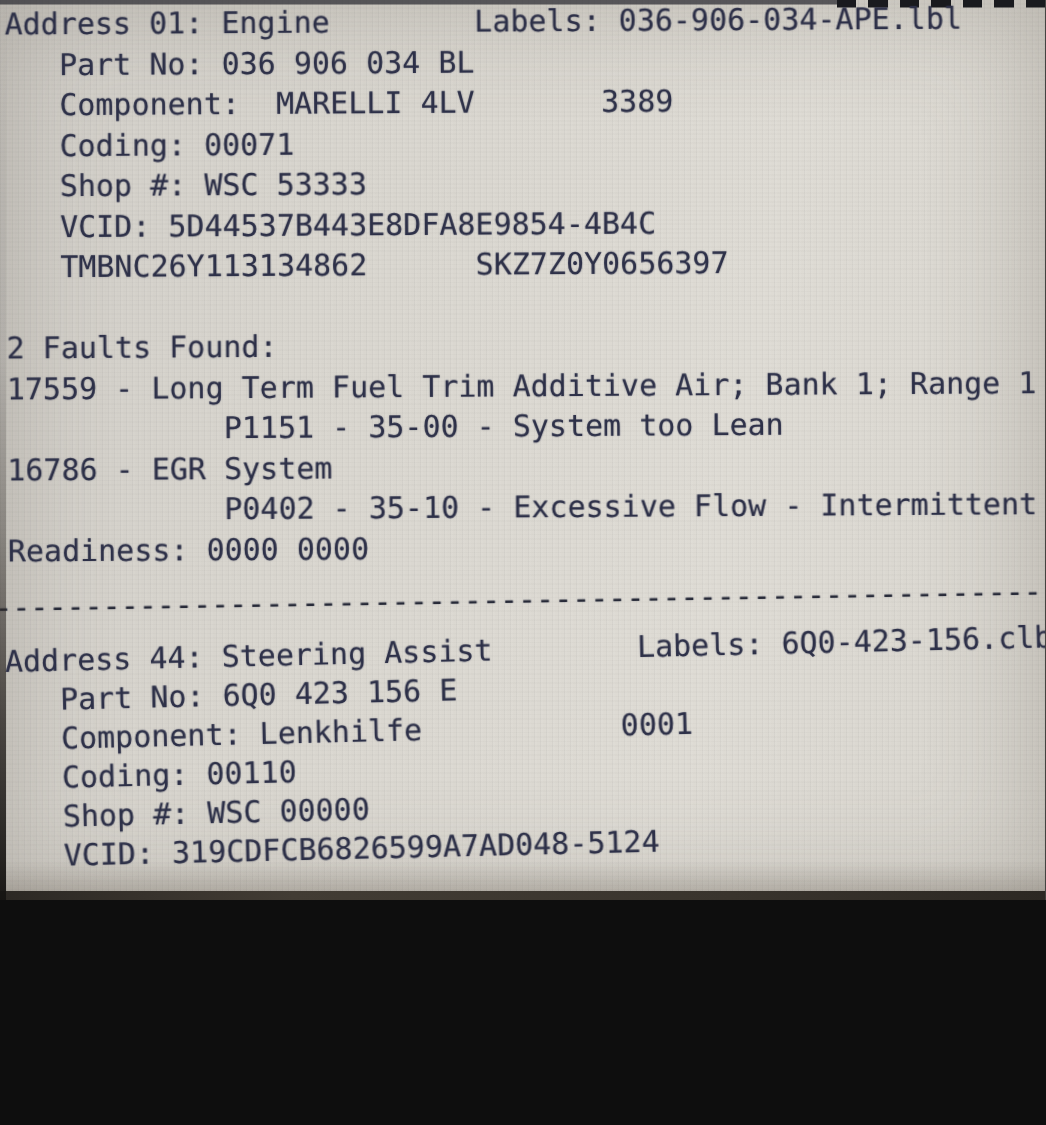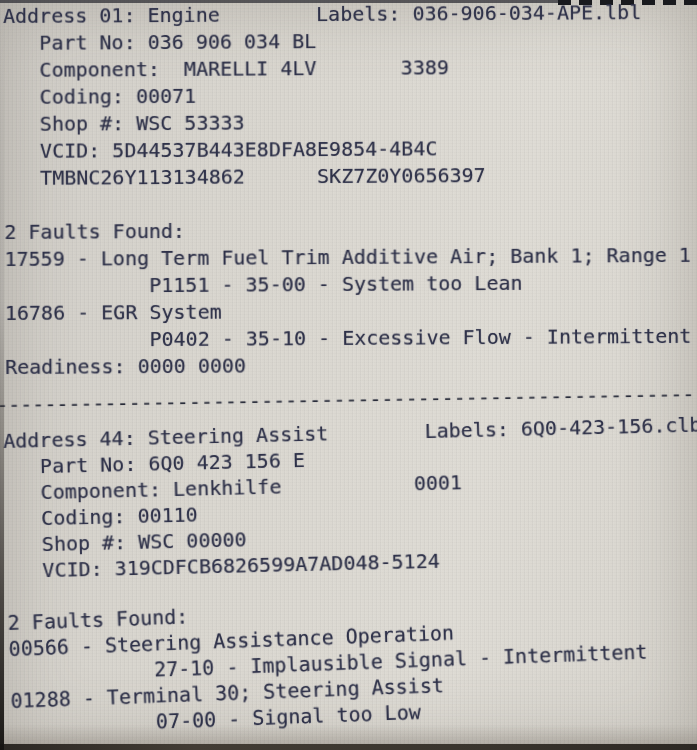--- a/index.html
+++ b/index.html
@@ -1,19 +1,19 @@
 <!DOCTYPE html>
 <html><head>
 <meta charset="utf-8">
 <style>
   html,body { margin:0; padding:0; background:#0e0e0e; }
 
   .photo {
     position:relative;
-    width:697px; height:750px;
+    width:697px; height:600px;
     overflow:hidden;
     font-family:"DejaVu Sans Mono","Liberation Mono",monospace;
     color:#2d3048;
     background:
       repeating-linear-gradient(90deg, rgba(108,110,118,0.06) 0 1px, rgba(255,255,255,0.045) 1px 2px, rgba(0,0,0,0) 2px 4px),
       repeating-linear-gradient(0deg, rgba(120,118,112,0.035) 0 1px, rgba(0,0,0,0) 1px 3px),
       linear-gradient(100deg, #cfccc6 0%, #d8d5ce 30%, #dedbd4 68%, #d7d4cd 100%);
     box-shadow: inset 0 0 75px rgba(95,90,80,0.30);
   }
 

